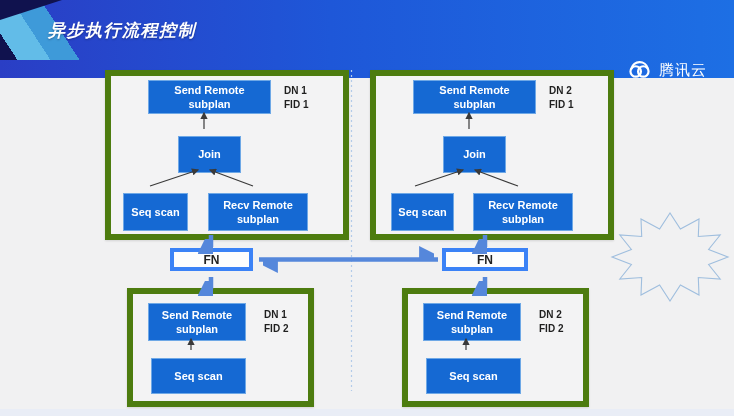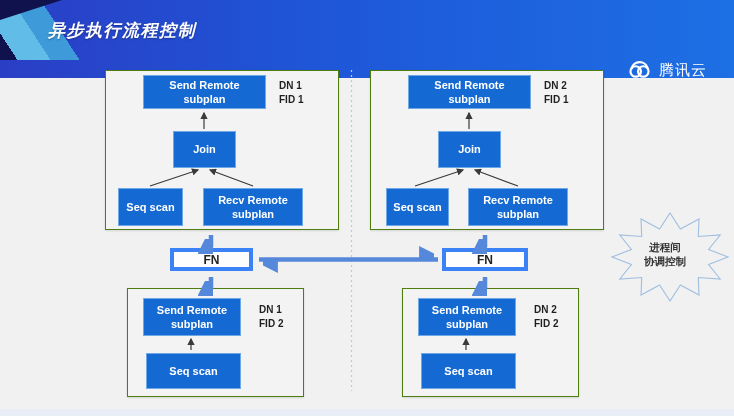--- a/index.html
+++ b/index.html
@@ -10,21 +10,21 @@
           background:linear-gradient(90deg,#2a3ec5 0%,#1e57d8 45%,#1d6fe4 100%);}
   .header-deco{position:absolute;left:0;top:0;width:155px;height:60px;
           background:linear-gradient(57deg,#10124e 0 9%,#62bce8 9% 26%,#3e9ad9 26% 41%,rgba(62,154,217,0) 41%);}
   .header-wedge{position:absolute;left:0;top:0;width:62px;height:20px;background:#10124e;
           clip-path:polygon(0 0,100% 0,0 100%);}
   .slide-title{position:absolute;left:48px;top:19px;color:#fff;font-size:17px;font-weight:bold;
           font-style:italic;letter-spacing:1.5px;text-shadow:0 1px 2px rgba(0,0,40,.35);}
   .logo{position:absolute;left:626px;top:24px;display:flex;align-items:center;gap:6px;color:#fff;margin-top:33px;}
   .logo-text{font-size:15px;letter-spacing:1px;}
   
-  .group{position:absolute;border:1px solid #4d7c0f;background:#f3f3f4;box-shadow:0 1px 2px rgba(0,0,0,.12);}
+  .group{position:absolute;border:6px solid #4d7c0f;background:#f3f3f4;box-shadow:0 1px 2px rgba(0,0,0,.12);}
   .node{position:absolute;display:flex;align-items:center;justify-content:center;text-align:center;
         background:#1569d3;border:1px solid #6ea8e6;color:#fff;font-weight:bold;font-size:11px;
         line-height:1.3;box-sizing:border-box;padding:1px 3px;}
   .tag{position:absolute;color:#1f1f1f;font-weight:bold;font-size:10px;line-height:1.4;}
   .fnbox{position:absolute;display:flex;align-items:center;justify-content:center;background:#fdfdfd;
          border:4px solid #3b82f6;color:#222;font-weight:bold;font-size:12px;box-sizing:border-box;}
   .burst-text{position:absolute;left:606px;top:241px;width:118px;text-align:center;color:#333;
          font-size:10.5px;font-weight:600;line-height:1.3;}
   .overlay{position:absolute;left:0;top:0;pointer-events:none;}
   .footer{position:absolute;left:0;bottom:0;width:734px;height:7px;background:#e9edf6;}
@@ -120,19 +120,15 @@
       <line x1="211" y1="247" x2="211" y2="235" marker-end="url(#ab)"></line>
       <line x1="211" y1="289" x2="211" y2="277" marker-end="url(#ab)"></line>
       <line x1="485" y1="247" x2="485" y2="235" marker-end="url(#ab)"></line>
       <line x1="485" y1="289" x2="485" y2="277" marker-end="url(#ab)"></line>
       <line x1="259" y1="259.5" x2="438" y2="259.5" marker-start="url(#ab)" marker-end="url(#ab)"></line>
     </g>
 
     <polygon points="728,257 708.6,264.5 720.2,279 698.3,277.5 699,295.1 680.4,285 670,301 659.6,285 641,295.1 641.7,277.5 619.8,279 631.4,264.5 612,257 631.4,249.5 619.8,235 641.7,236.5 641,218.9 659.6,229 670,213 680.4,229 699,218.9 698.3,236.5 720.2,235 708.6,249.5" fill="#f1f1f2" stroke="#9fbede" stroke-width="1.1"></polygon>
   </svg>
 
-  <div class="burst-text">
-    <div>进程间</div>
-    <div>协调控制</div>
-  </div>
 
   <div class="footer"></div>
 </div>
 
 </body></html>

